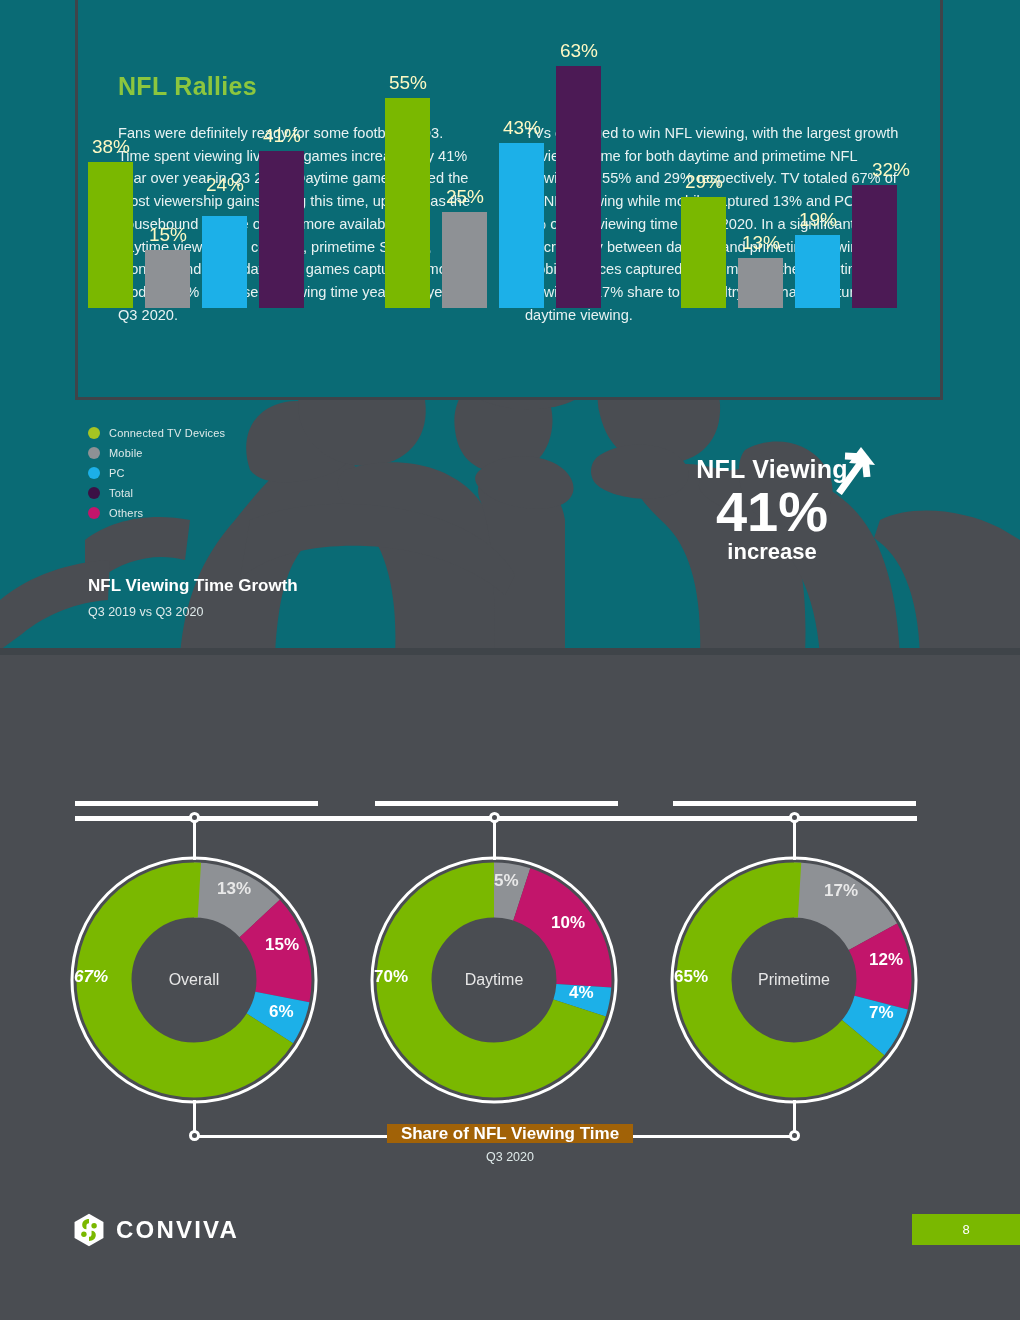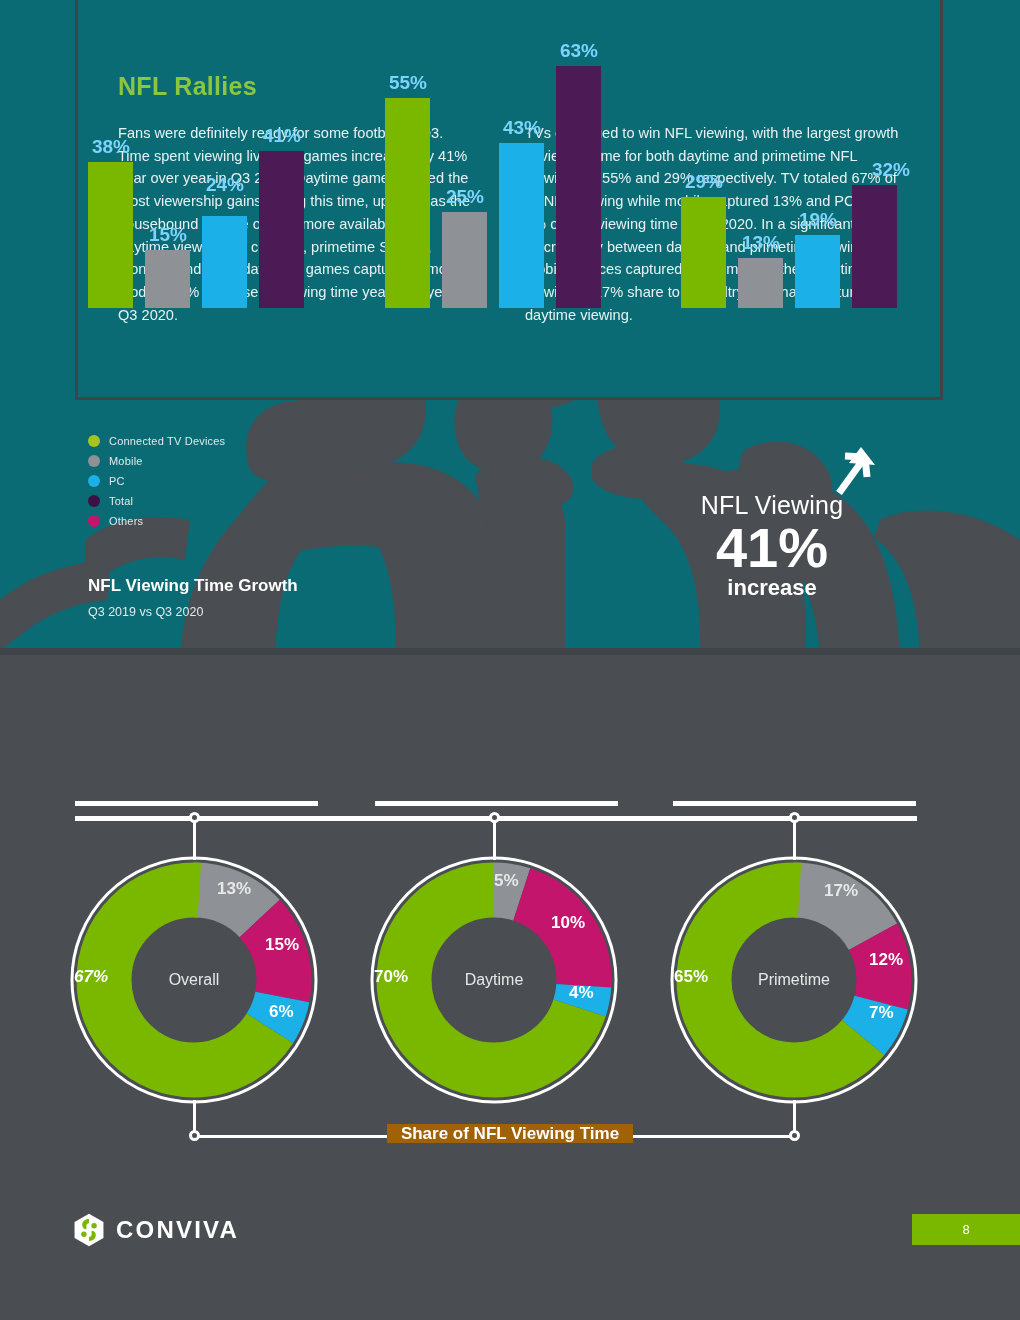--- a/index.html
+++ b/index.html
@@ -28,41 +28,41 @@
   .callout-title{
     position:absolute;left:40px;top:72px;
     font-size:25px;font-weight:bold;color:#8cc63e;letter-spacing:.3px;
   }
   .col{position:absolute;top:122px;font-size:14.6px;line-height:22.7px;color:#e8f2f2;}
   .col-left{left:40px;width:360px;}
   .col-right{left:447px;width:376px;}
 
   
   .legend{position:absolute;left:88px;top:427px;}
-  .legend-row{display:flex;align-items:flex-end;height:20px;margin-bottom:0px;}
+  .legend-row{display:flex;align-items:flex-start;height:20px;margin-bottom:0px;}
   .legend-dot{width:12px;height:12px;border-radius:50%;margin-right:9px;flex:0 0 auto;}
   .legend-label{font-size:11px;color:#dfeaea;letter-spacing:.2px;}
 
   
   .stat{position:absolute;left:672px;top:455px;width:200px;height:120px;color:#ffffff;text-align:center;}
-  .stat-top{font-size:25px;font-weight:normal;letter-spacing:.2px;margin-top:36px;}
+  .stat-top{font-size:25px;font-weight:bold;letter-spacing:.2px;}
   .stat-num{font-size:56px;font-weight:bold;line-height:52px;margin-top:2px;}
   .stat-sub{font-size:22px;font-weight:bold;margin-top:1px;}
   .stat-arrow{position:absolute;right:-5px;top:-12px;}
 
   
   .barchart-title{position:absolute;left:88px;top:576px;font-size:17px;font-weight:bold;color:#ffffff;}
   .barchart-sub{position:absolute;left:88px;top:605px;font-size:12.5px;color:#dfeaea;}
 
   .bars{position:absolute;left:0;top:0;width:1020px;height:820px;}
   .bargroup{position:absolute;bottom:0;}
   .bar{position:absolute;bottom:0;width:45px;}
   .bar .fill{position:absolute;bottom:0;left:0;width:45px;}
   .bar .lbl{position:absolute;width:70px;left:-12px;text-align:center;
-    font-size:19px;font-weight:bold;color:#7dd3fc;}
+    font-size:19px;font-weight:normal;color:#fef9c3;}
 
   .axisline{position:absolute;height:5px;background:#ffffff;}
   .connector-bar{position:absolute;left:75px;top:816px;width:842px;height:5px;background:#ffffff;}
   .drop{position:absolute;width:3px;background:#ffffff;}
   .node{position:absolute;width:11px;height:11px;border-radius:50%;border:3px solid #ffffff;background:#4a4d52;box-sizing:border-box;}
 
   
   .donut-wrap{position:absolute;width:250px;height:250px;}
   .donut-center{position:absolute;left:0;top:0;width:250px;height:250px;display:flex;align-items:center;justify-content:center;
     font-size:16px;color:#e7e7e7;}
@@ -296,20 +296,21 @@
 
   <div class="drop" style="left:193px;top:1100px;height:38px;"></div>
   <div class="drop" style="left:793px;top:1100px;height:38px;"></div>
   <div class="bottom-rail"></div>
   <div class="bottom-node" style="left:189px;"></div>
   <div class="bottom-node" style="left:789px;"></div>
 
   <div class="bottom-title">
     <span>Share of NFL Viewing Time</span>
   </div>
+  <div class="bottom-sub">Q3 2020</div>
 
   <div class="footer-logo">
     <svg class="logo-mark" viewBox="0 0 40 40">
       <path d="M20 1 L37 10.5 L37 29.5 L20 39 L3 29.5 L3 10.5 Z" fill="#ffffff"></path>
       <path d="M20 7 C15 7 12 10 12 14 C12 17 14 19 17 19 L17 15 C17 13 18 12 20 12 Z" fill="#7ab800"></path>
       <path d="M20 33 C25 33 28 30 28 26 C28 23 26 21 23 21 L23 25 C23 27 22 28 20 28 Z" fill="#7ab800"></path>
       <circle cx="14" cy="25" r="3.2" fill="#7ab800"></circle>
       <circle cx="26" cy="15" r="3.2" fill="#7ab800"></circle>
     </svg>
     <span class="logo-text">CONVIVA</span>

